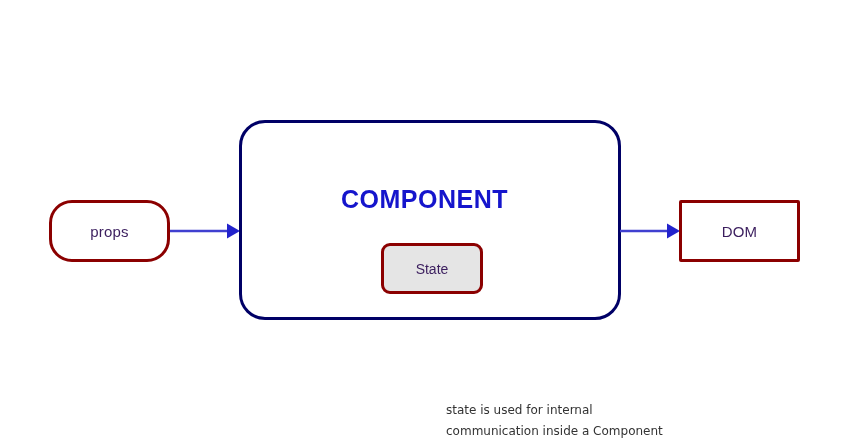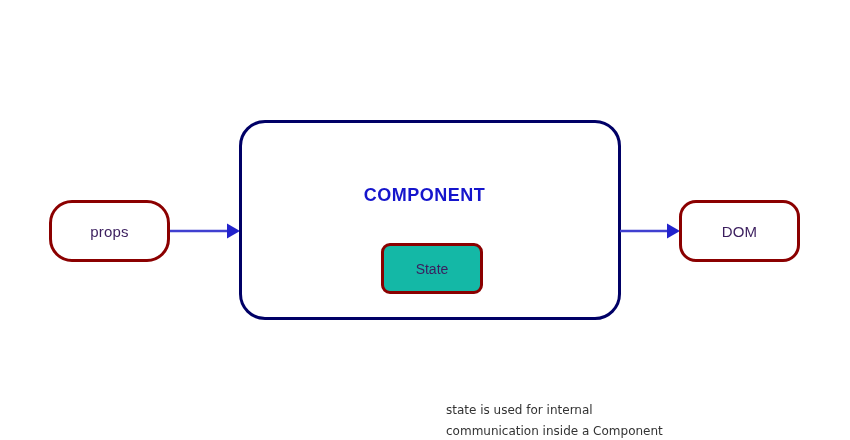--- a/index.html
+++ b/index.html
@@ -49,21 +49,21 @@
     letter-spacing: .2px;
   }
 
   
   #node-dom {
     left: 679px;
     top: 200px;
     width: 121px;
     height: 62px;
     border: 3px solid #8b0000;
-    border-radius: 17px;
+    border-radius: 2px;
   }
   #node-dom .node-label {
     font-size: 15px;
     color: #3b1e5e;
     font-family: "Liberation Sans", sans-serif;
     letter-spacing: .2px;
   }
 
   
   #node-component {
@@ -74,35 +74,35 @@
     border: 3px solid #000066;
     border-radius: 26px;
     display: block;
   }
   #component-title {
     position: absolute;
     left: 0;
     right: 11px;
     top: 62px;
     text-align: center;
-    font-size: 18px;
+    font-size: 25px;
     font-weight: bold;
     color: #1515cc;
     font-family: "Liberation Sans", sans-serif;
     letter-spacing: .5px;
   }
 
   
   #node-state {
     position: absolute;
     left: 139px;
     top: 120px;
     width: 102px;
     height: 51px;
-    background: #14b8a6;
+    background: #e5e5e5;
     border: 3px solid #8b0000;
     border-radius: 9px;
     box-sizing: border-box;
     display: flex;
     align-items: center;
     justify-content: center;
   }
   #node-state .node-label {
     font-size: 14px;
     color: #3b1e5e;

